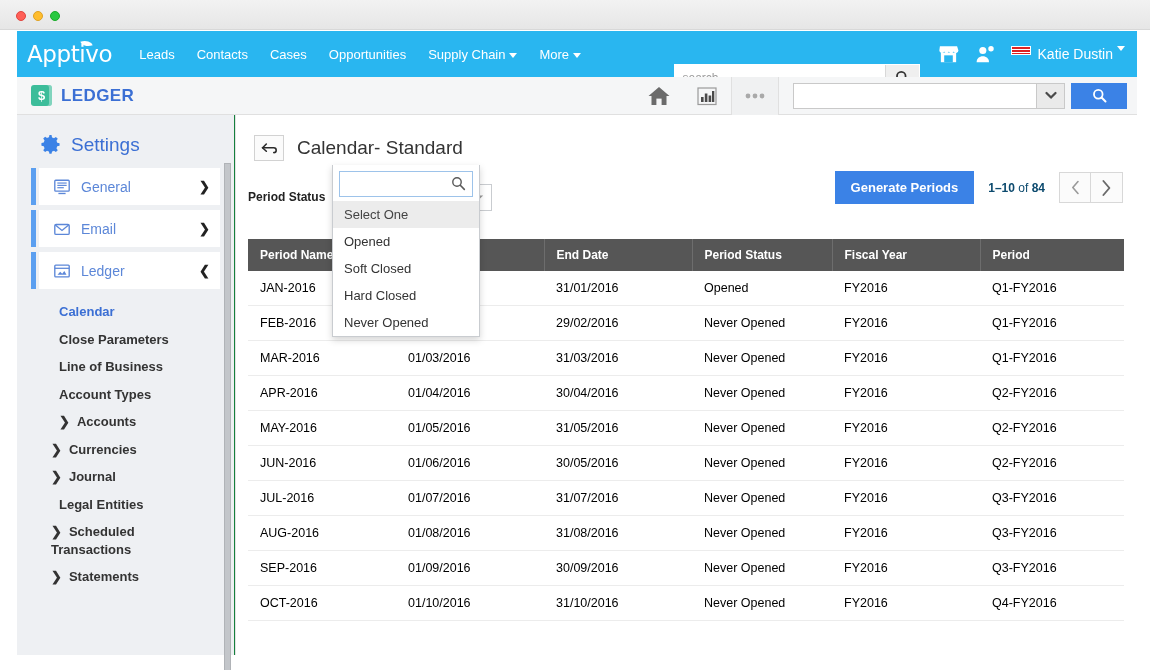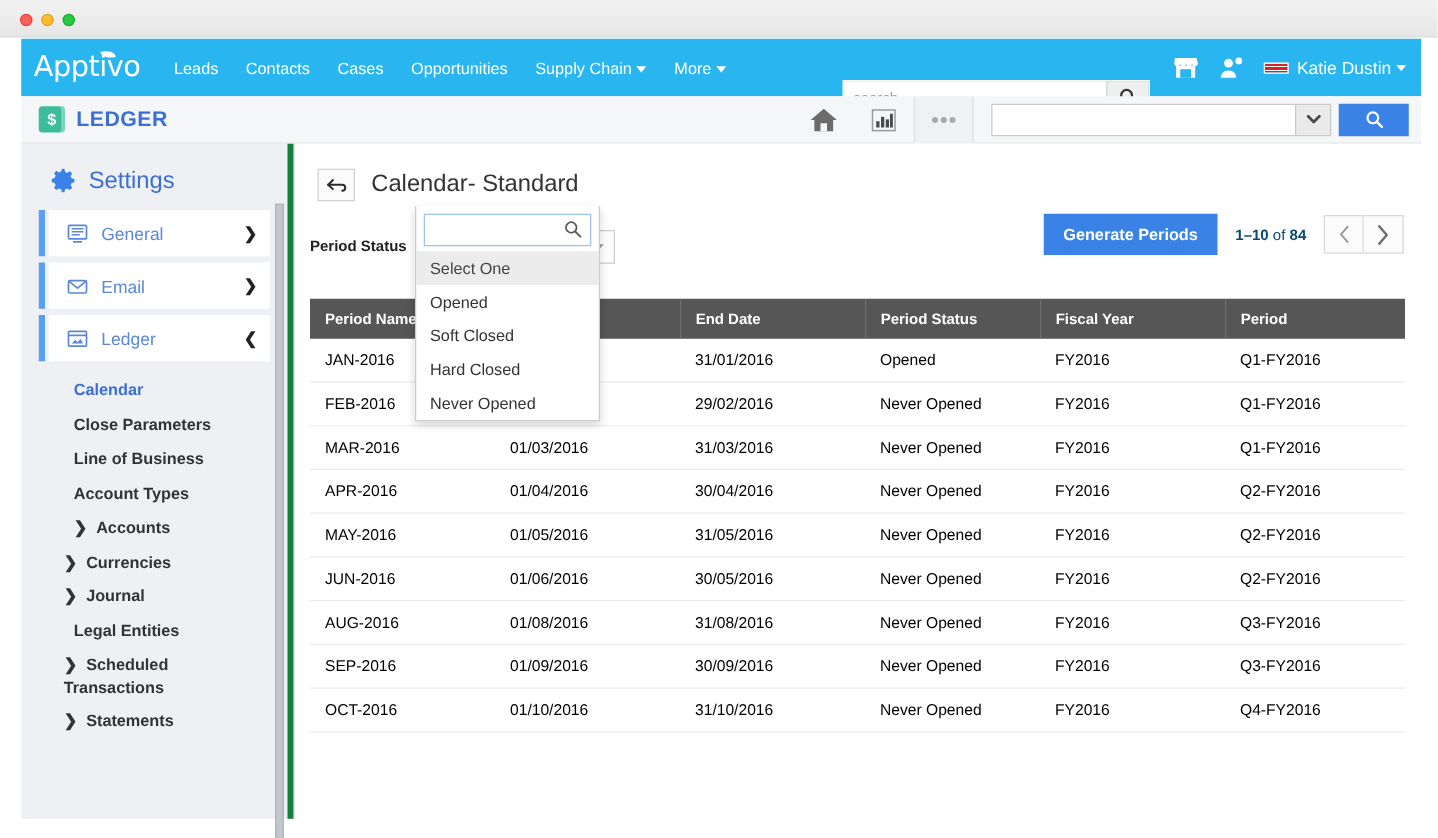--- a/index.html
+++ b/index.html
@@ -63,21 +63,21 @@
     width: 210px; border: none; outline: none; padding: 0 8px;
     font-size: 12px; color: #666; background: #ffffff;
     font-family: "Liberation Sans", sans-serif;
   }
   #search-input::placeholder { color: #9b9b9b; }
   #search-go {
     width: 34px; background: #efefef; border: none; border-left: 1px solid #d8d8d8;
     display: flex; align-items: center; justify-content: center; cursor: pointer;
   }
   .topicon { margin-right: 16px; cursor: pointer; display: flex; align-items: center; }
-  #user-chip { display: flex; align-items: center; color: #fff; font-size: 14px; cursor: pointer; }
+  #user-chip { display: flex; color: #fff; font-size: 14px; cursor: pointer; }
   .flag {
     width: 20px; height: 9px; margin-right: 7px;
     background: repeating-linear-gradient(#d22, #d22 2px, #fff 2px, #fff 3px, #d22 3px, #d22 5px, #fff 5px, #fff 6px);
     border: 1px solid #ffffff;
   }
 
   
   #appbar {
     position: absolute; left: 17px; top: 77px; width: 1120px; height: 38px;
     background: #f5f6f7; border-bottom: 1px solid #e0e0e0;
@@ -115,21 +115,21 @@
     border: none; display: flex; align-items: center; justify-content: center; cursor: pointer;
   }
 
   
   #page-body {
     position: absolute; left: 17px; top: 115px; width: 1120px; height: 540px;
     background: #ffffff;
   }
   #sidebar {
     position: absolute; left: 0; top: 0; width: 218px; height: 540px;
-    background: #eef0f3; border-right: 5px solid #15803d;
+    background: #eef0f3; border-right: 1px solid #15803d;
   }
   #settings-head {
     display: flex; align-items: center; padding: 18px 0 12px 22px;
   }
   #settings-title { color: #3b6fd4; font-size: 19px; margin-left: 9px; }
 
   .nav-card {
     position: relative; background: #ffffff; margin: 0 14px 5px 22px;
     height: 37px; display: flex; align-items: center; padding-left: 14px;
     cursor: pointer;
@@ -568,20 +568,28 @@
             </tr>
             <tr>
               <td class="col-name">JUN-2016</td>
               <td class="col-start">01/06/2016</td>
               <td class="col-end">30/05/2016</td>
               <td class="col-status">Never Opened</td>
               <td class="col-fy">FY2016</td>
               <td class="col-q">Q2-FY2016</td>
             </tr>
             <tr>
+              <td class="col-name">JUL-2016</td>
+              <td class="col-start">01/07/2016</td>
+              <td class="col-end">31/07/2016</td>
+              <td class="col-status">Never Opened</td>
+              <td class="col-fy">FY2016</td>
+              <td class="col-q">Q3-FY2016</td>
+            </tr>
+            <tr>
               <td class="col-name">AUG-2016</td>
               <td class="col-start">01/08/2016</td>
               <td class="col-end">31/08/2016</td>
               <td class="col-status">Never Opened</td>
               <td class="col-fy">FY2016</td>
               <td class="col-q">Q3-FY2016</td>
             </tr>
             <tr>
               <td class="col-name">SEP-2016</td>
               <td class="col-start">01/09/2016</td>

